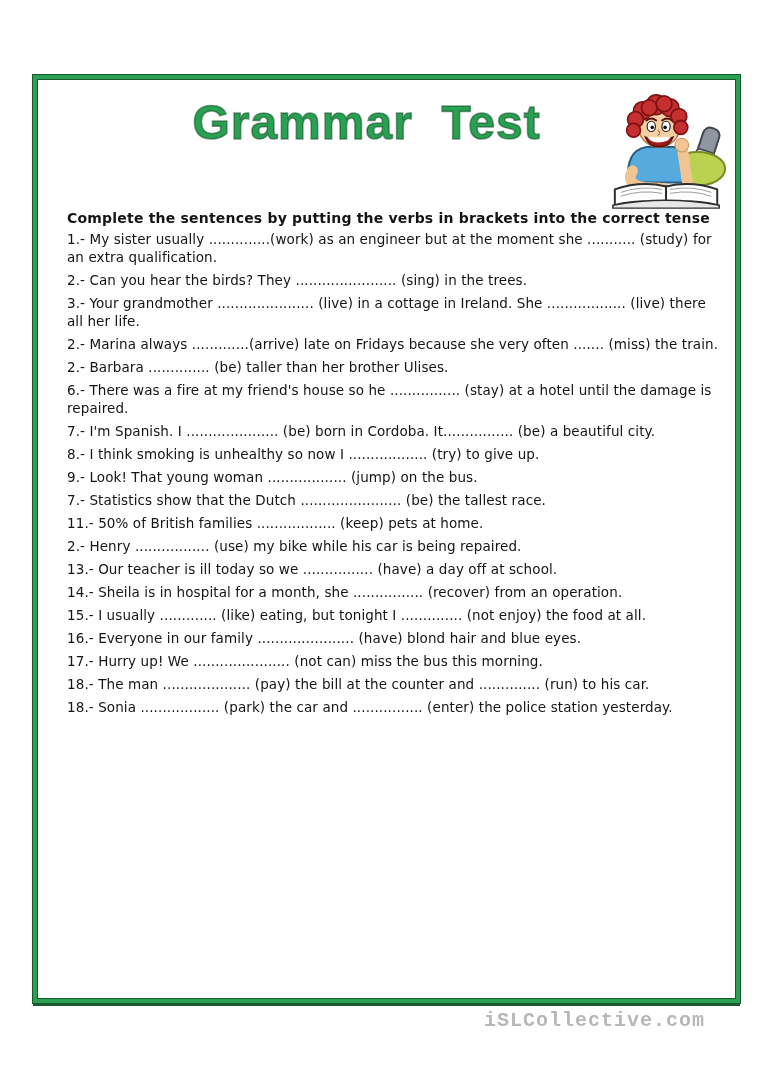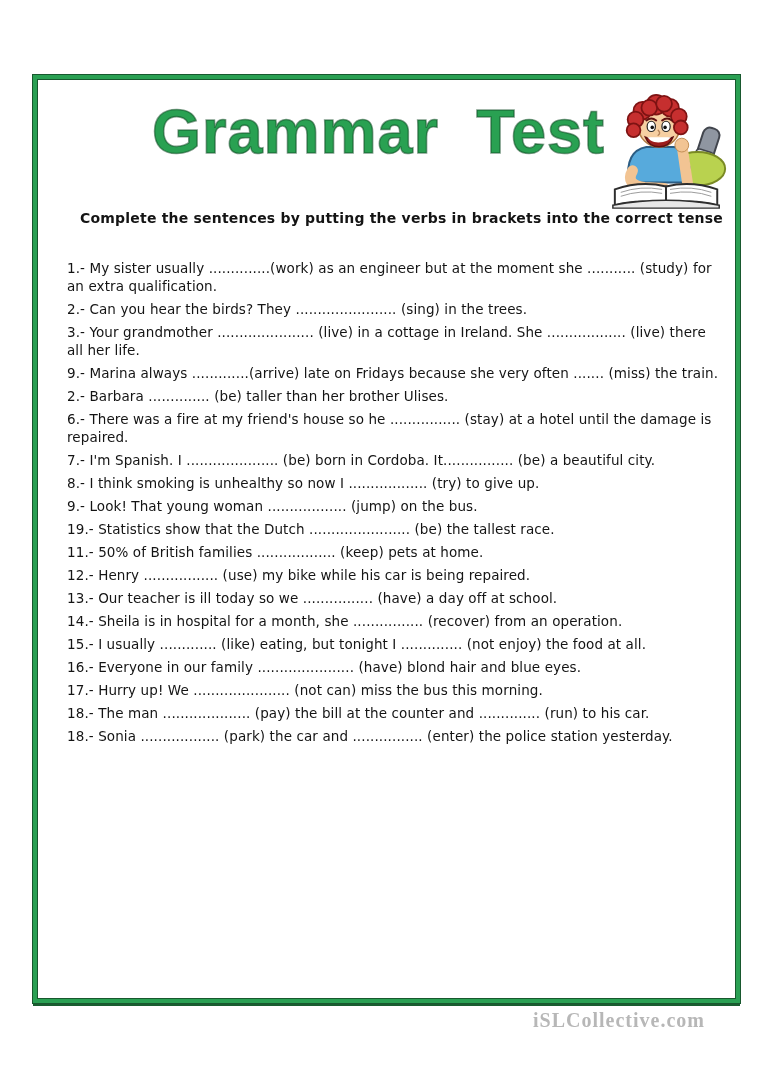--- a/index.html
+++ b/index.html
@@ -14,58 +14,58 @@
   .border-box {
     position:absolute;
     left:33px; top:75px;
     width:707px; height:928px;
     background:#ffffff;
     border:4px solid #2aa053;
     box-shadow: 0 0 0 1px #18582e, inset 0 0 0 1px #18582e, 0 3px 0 #1a5c30;
   }
   .title {
     position:absolute;
-    top:16px; left:12px;
+    top:16px; left:0;
     width:100%;
     padding-right:40px;
     text-align:center;
     font-family:"Liberation Sans", sans-serif;
     font-weight:bold;
-    font-size:63px;
+    font-size:48px;
     letter-spacing:1px;
     color:#29a152;
     -webkit-text-stroke:1.6px #12482486;
     white-space:pre;
   }
   .illustration {
     position:absolute;
     top:14px; right:3px;
     width:128px; height:118px;
   }
   .content {
     position:absolute;
     top:131px; left:30px; right:13px;
   }
   .instruction {
-    text-align:right;
+    text-align:left;
     font-weight:bold;
     font-size:14px;
     letter-spacing:0.2px;
-    margin-bottom:33px;
+    margin-bottom:4px;
   }
   .sentences p {
     font-size:13.5px;
     line-height:18px;
     margin:0 0 5px 0;
     letter-spacing:0.1px;
   }
   .watermark {
     position:absolute;
     top:1009px; right:58px;
-    font-family:Liberation Serif, serif;
+    font-family:Liberation Mono, monospace;
     font-weight:bold;
     font-size:20px;
     letter-spacing:1px;
     color:#b7b7b7;
   }
 </style>
 </head>
 <body>
 
 <div class="border-box">
@@ -123,29 +123,29 @@
       <path d="M43 44 L67 44 L64 47 C57 50 51 50 46 47 Z" fill="#ffffff"></path>
     </svg>
   </div>
 
   <div class="content">
     <div class="instruction">Complete the sentences by putting the verbs in brackets into the correct tense</div>
     <div class="sentences">
       <p>1.- My sister usually ..............(work) as an engineer but at the moment she ........... (study) for an extra qualification.</p>
       <p>2.- Can you hear the birds? They ....................... (sing) in the trees.</p>
       <p>3.- Your grandmother ...................... (live) in a cottage in Ireland. She .................. (live) there all her life.</p>
-      <p>9.- Marina always .............(arrive) late on Fridays because she very often ....... (miss) the train.</p>
+      <p>2.- Marina always .............(arrive) late on Fridays because she very often ....... (miss) the train.</p>
       <p>2.- Barbara .............. (be) taller than her brother Ulises.</p>
       <p>6.- There was a fire at my friend's house so he ................ (stay) at a hotel until the damage is repaired.</p>
       <p>7.- I'm Spanish. I ..................... (be) born in Cordoba. It................ (be) a beautiful city.</p>
       <p>8.- I think smoking is unhealthy so now I .................. (try) to give up.</p>
       <p>9.- Look! That young woman .................. (jump) on the bus.</p>
-      <p>19.- Statistics show that the Dutch ....................... (be) the tallest race.</p>
+      <p>7.- Statistics show that the Dutch ....................... (be) the tallest race.</p>
       <p>11.- 50% of British families .................. (keep) pets at home.</p>
-      <p>12.- Henry ................. (use) my bike while his car is being repaired.</p>
+      <p>2.- Henry ................. (use) my bike while his car is being repaired.</p>
       <p>13.- Our teacher is ill today so we ................ (have) a day off at school.</p>
       <p>14.- Sheila is in hospital for a month, she ................ (recover) from an operation.</p>
       <p>15.- I usually ............. (like) eating, but tonight I .............. (not enjoy) the food at all.</p>
       <p>16.- Everyone in our family ...................... (have) blond hair and blue eyes.</p>
       <p>17.- Hurry up! We ...................... (not can) miss the bus this morning.</p>
       <p>18.- The man .................... (pay) the bill at the counter and .............. (run) to his car.</p>
       <p>18.- Sonia .................. (park) the car and ................ (enter) the police station yesterday.</p>
     </div>
   </div>
 

